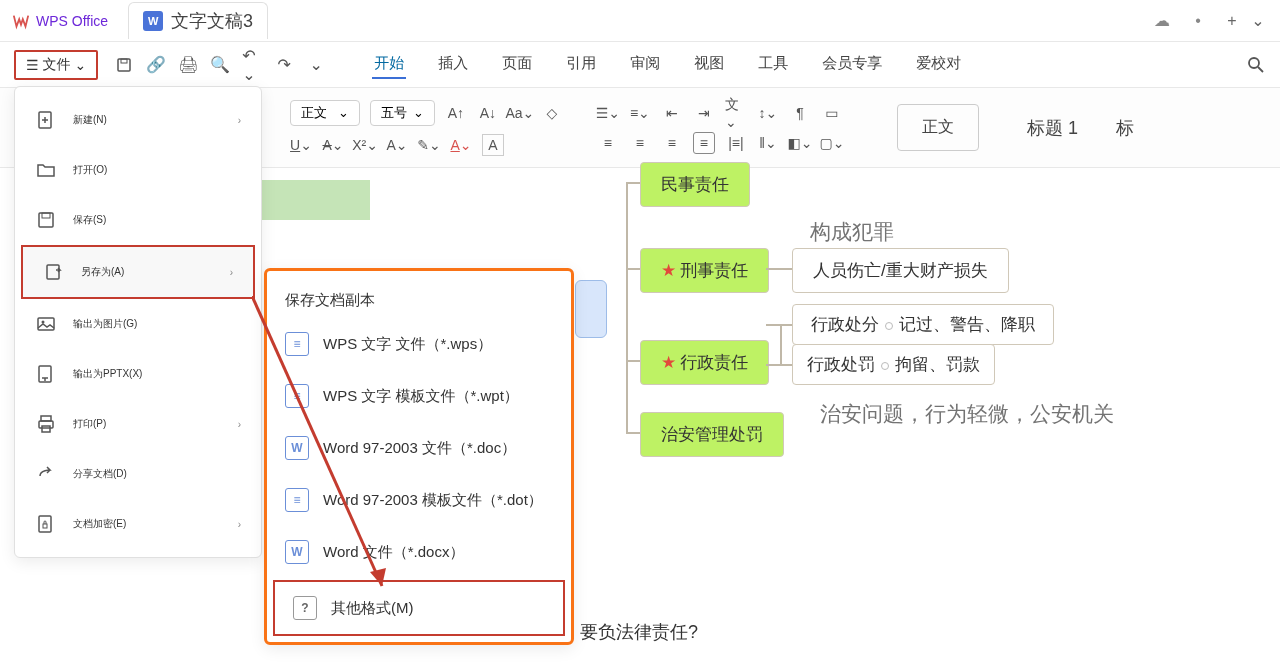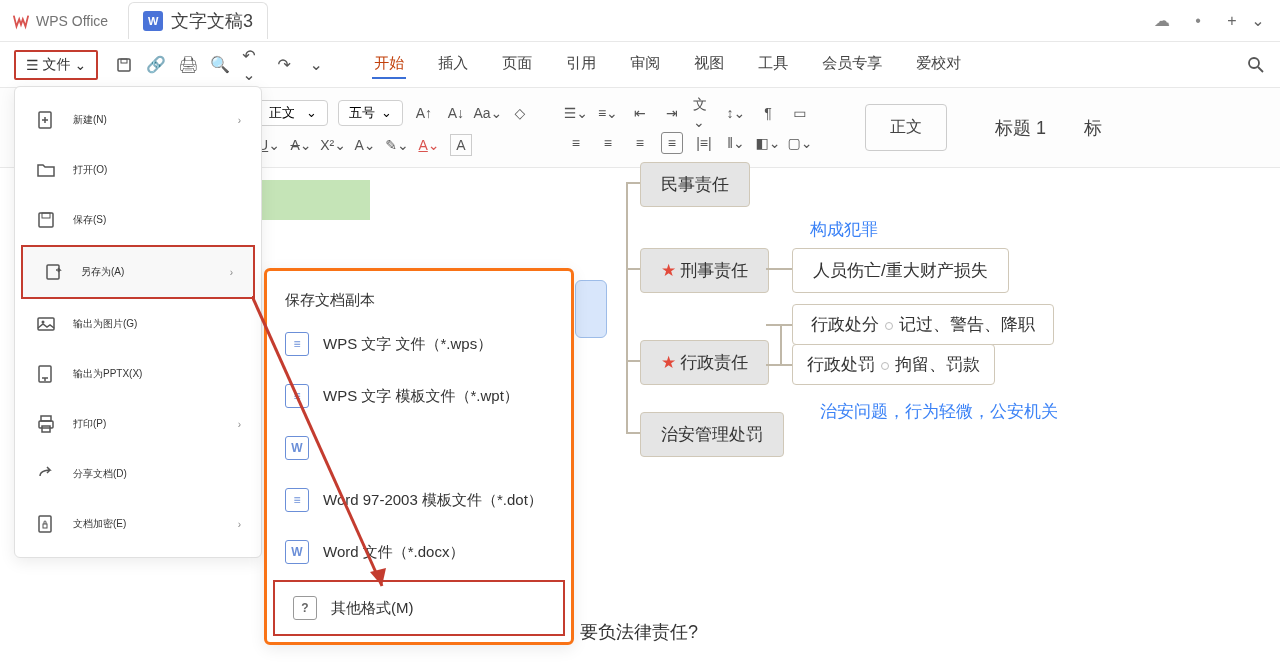--- a/index.html
+++ b/index.html
@@ -1,50 +1,50 @@
 <!DOCTYPE html>
 <html><head>
 <meta charset="utf-8">
 <style>
 * { margin: 0; padding: 0; box-sizing: border-box; font-family: "Microsoft YaHei", sans-serif; }
 body { background: #fff; width: 1280px; height: 664px; overflow: hidden; position: relative; }
 
 .titlebar { height: 42px; display: flex; align-items: center; padding: 0 12px; border-bottom: 1px solid #e8e8e8; }
 .app-logo-w { width: 18px; height: 18px; margin-right: 6px; color: #d9534f; font-weight: bold; }
-.app-name { font-size: 14px; color: #737373; margin-right: 20px; }
+.app-name { font-size: 14px; color: #6d28d9; margin-right: 20px; }
 .doc-tab { display: flex; align-items: center; background: #fff; border: 1px solid #e0e0e0; border-bottom: none; padding: 6px 14px; border-radius: 6px 6px 0 0; }
 .doc-tab .doc-icon { width: 20px; height: 20px; background: #4a73d8; border-radius: 3px; display: flex; align-items: center; justify-content: center; color: #fff; font-size: 11px; font-weight: bold; margin-right: 8px; }
 .doc-tab-title { font-size: 18px; color: #444; }
 .titlebar-right { margin-left: auto; display: flex; gap: 16px; color: #888; }
 .ico-btn { width: 20px; height: 20px; display: flex; align-items: center; justify-content: center; cursor: pointer; }
 .plus-area { margin-left: 14px; display: flex; align-items: center; gap: 6px; color: #666; }
 
 .menubar { height: 46px; display: flex; align-items: center; padding: 0 14px; border-bottom: 1px solid #e8e8e8; gap: 6px; }
 .file-btn { border: 2px solid #c43c2f; padding: 4px 10px; display: flex; align-items: center; gap: 4px; font-size: 14px; color: #333; border-radius: 2px; }
 .qat { display: flex; gap: 12px; color: #555; margin-left: 10px; align-items: center; }
 .tabs { display: flex; gap: 30px; margin-left: 40px; font-size: 15px; color: #444; }
 .tab { cursor: pointer; padding: 4px 2px; }
-.tab.active { color: #c2410c; border-bottom: 2px solid #3b6fd6; }
+.tab.active { color: #0369a1; border-bottom: 2px solid #3b6fd6; }
 .search-ico { margin-left: auto; color: #666; }
 
-.toolbar { height: 80px; display: flex; align-items: center; padding: 0 0; border-bottom: 1px solid #e8e8e8; gap: 8px; background: #fdfdfd; position: relative; }
+.toolbar { height: 80px; display: flex; align-items: center; padding: 0 32px; border-bottom: 1px solid #e8e8e8; gap: 8px; background: #fdfdfd; position: relative; }
 .tb-group { display: flex; flex-direction: column; gap: 8px; }
 .tb-row { display: flex; align-items: center; gap: 10px; }
 .sel { border: 1px solid #d0d0d0; padding: 3px 10px; border-radius: 4px; font-size: 13px; display: flex; align-items: center; gap: 6px; background: #fff; min-width: 70px; justify-content: space-between; }
 .tb-ico { width: 22px; height: 22px; display: flex; align-items: center; justify-content: center; color: #555; font-size: 14px; }
 .style-tile { border: 1px solid #ccc; padding: 12px 24px; font-size: 16px; color: #444; border-radius: 4px; }
 .style-label { font-size: 18px; color: #444; margin-left: 40px; }
 
 .canvas-area { position: absolute; top: 180px; left: 260px; right: 0; bottom: 0; background: #fff; }
 .green-block { position: absolute; left: 0; top: 0; width: 110px; height: 40px; background: #c5e4b7; }
 .diagram { position: absolute; left: 310px; top: -8px; }
 .node { position: absolute; border: 1px solid #d0c8b8; background: #fff; padding: 10px 20px; font-size: 17px; color: #333; border-radius: 4px; white-space: nowrap; font-weight: 500; }
-.node.accent { background: #e5e5e5; }
+.node.accent { background: #bef264; }
 .star { color: #e24a3b; margin-right: 4px; }
-.label-text { position: absolute; font-size: 17px; color: #3b82f6; white-space: nowrap; }
+.label-text { position: absolute; font-size: 21px; color: #737373; white-space: nowrap; }
 .dot { display: inline-block; width: 8px; height: 8px; border: 1px solid #bbb; border-radius: 50%; margin: 0 6px; }
 .connector-v { position: absolute; width: 2px; background: #c0b8a8; }
 .connector-h { position: absolute; height: 2px; background: #c0b8a8; }
 .blue-tab { position: absolute; width: 32px; height: 58px; background: #d8e6fb; border: 1px solid #9dbce8; border-radius: 6px; }
 
 .file-menu { position: absolute; left: 14px; top: 86px; width: 248px; background: #fff; border: 1px solid #e0e0e0; border-radius: 6px; box-shadow: 0 4px 16px rgba(0,0,0,0.08); z-index: 50; padding: 8px 0; }
 .fm-item { display: flex; align-items: center; padding: 14px 20px; font-size: 10px; color: #333; cursor: pointer; gap: 16px; position: relative; }
 .fm-item .chev { margin-left: auto; color: #888; }
 .fm-item.highlighted { border: 2px solid #c43c2f; margin: 0 6px; background: #f8f8f8; }
 .fm-ico { width: 22px; height: 22px; display: flex; align-items: center; justify-content: center; color: #555; }
@@ -309,20 +309,21 @@
       <div class="sa-item">
         <span class="sa-ico">≡</span>
         <span>WPS 文字 文件（*.wps）</span>
       </div>
       <div class="sa-item">
         <span class="sa-ico">≡</span>
         <span>WPS 文字 模板文件（*.wpt）</span>
       </div>
       <div class="sa-item">
         <span class="sa-ico">W</span>
+        <span>Word 97-2003 文件（*.doc）</span>
       </div>
       <div class="sa-item">
         <span class="sa-ico">≡</span>
         <span>Word 97-2003 模板文件（*.dot）</span>
       </div>
       <div class="sa-item">
         <span class="sa-ico">W</span>
         <span>Word 文件（*.docx）</span>
       </div>
       <div class="sa-item boxed">

